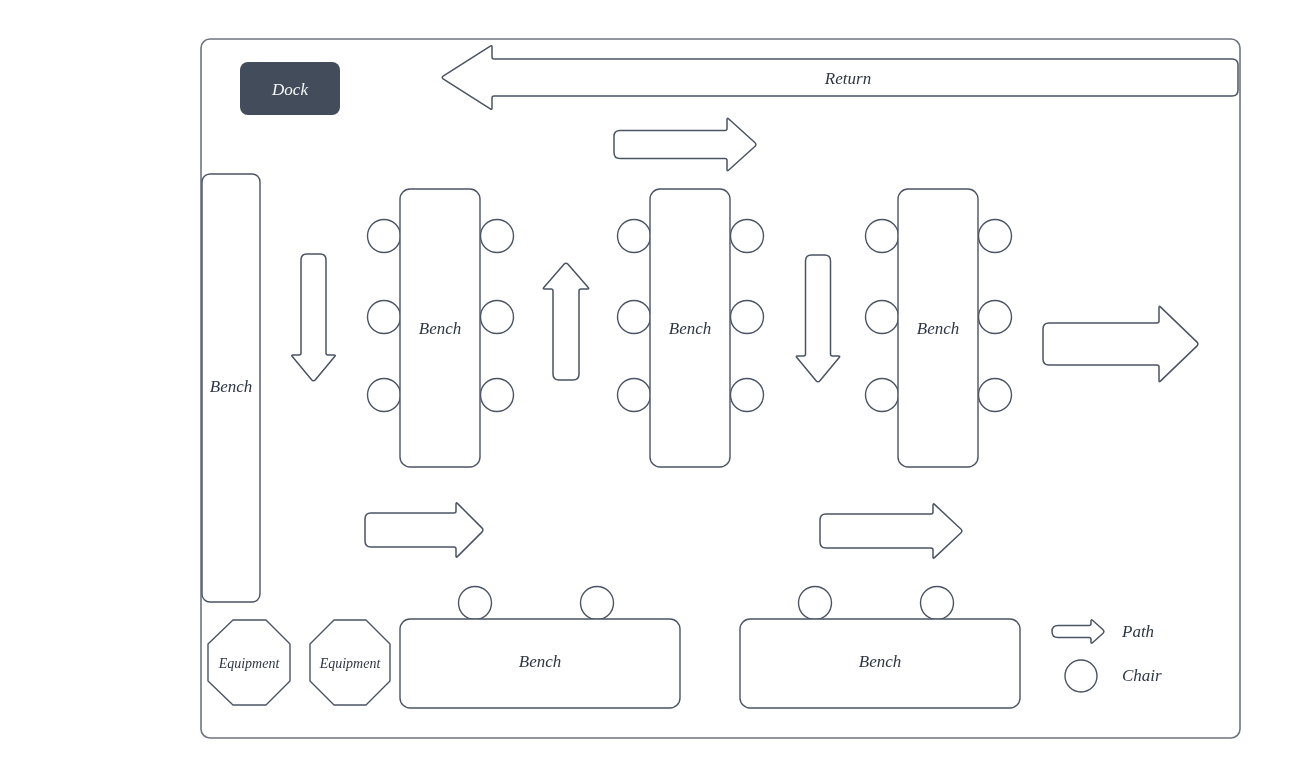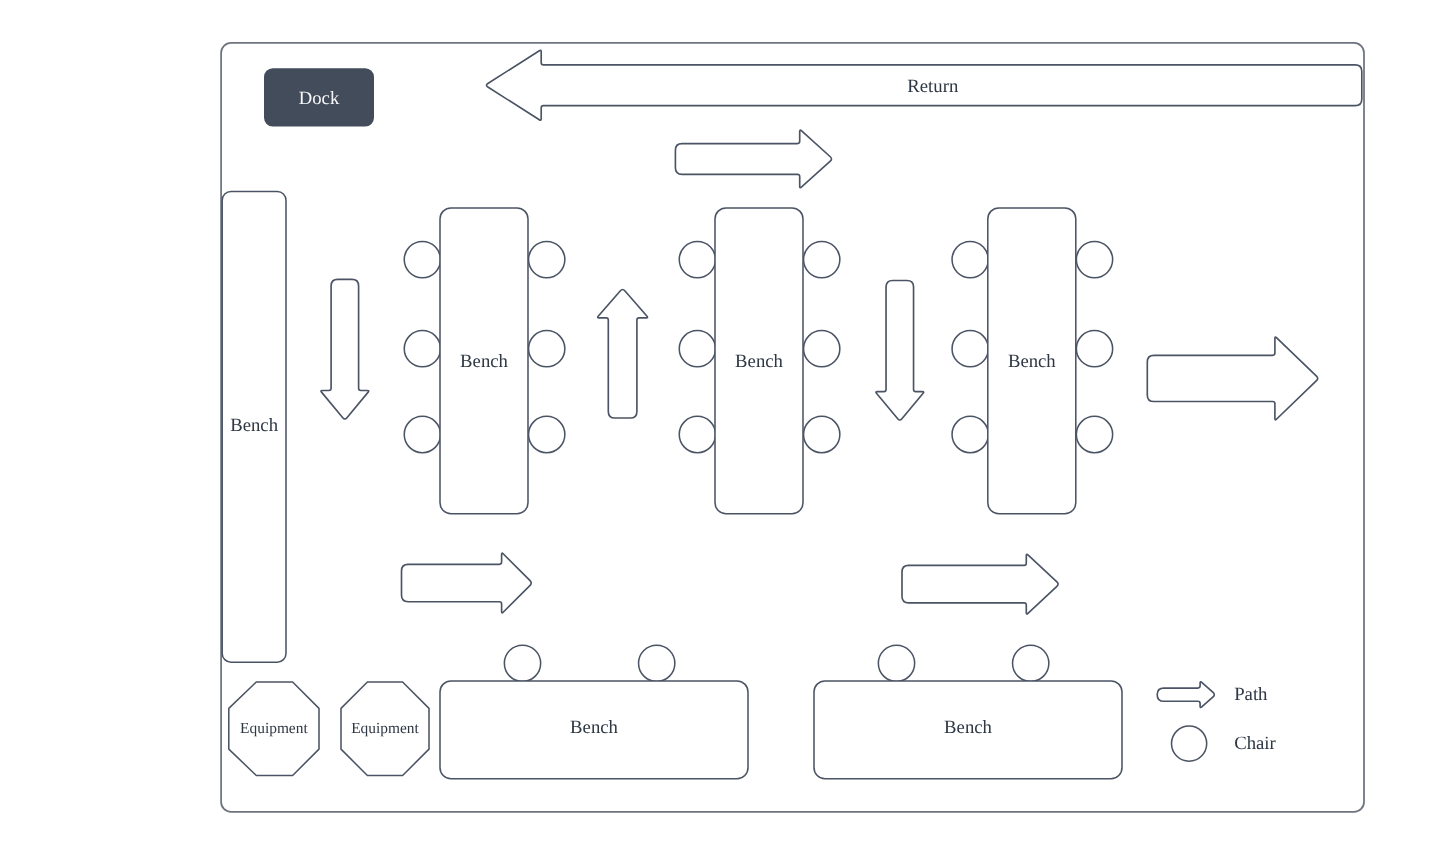--- a/index.html
+++ b/index.html
@@ -9,20 +9,21 @@
     width: 1300px;
     height: 780px;
     overflow: hidden;
     font-family: "Liberation Serif", "DejaVu Serif", serif;
   }
   .canvas-wrap {
     position: relative;
     width: 1300px;
     height: 780px;
     background: var(--canvas-bg, #ffffff);
+    font-style: italic;
   }
   svg { display: block; }
   .room {
     fill: none;
     stroke: var(--room-border, #6e7480);
     stroke-width: 1.6;
   }
   .shape {
     fill: #ffffff;
     stroke: var(--stroke, #4b5464);

